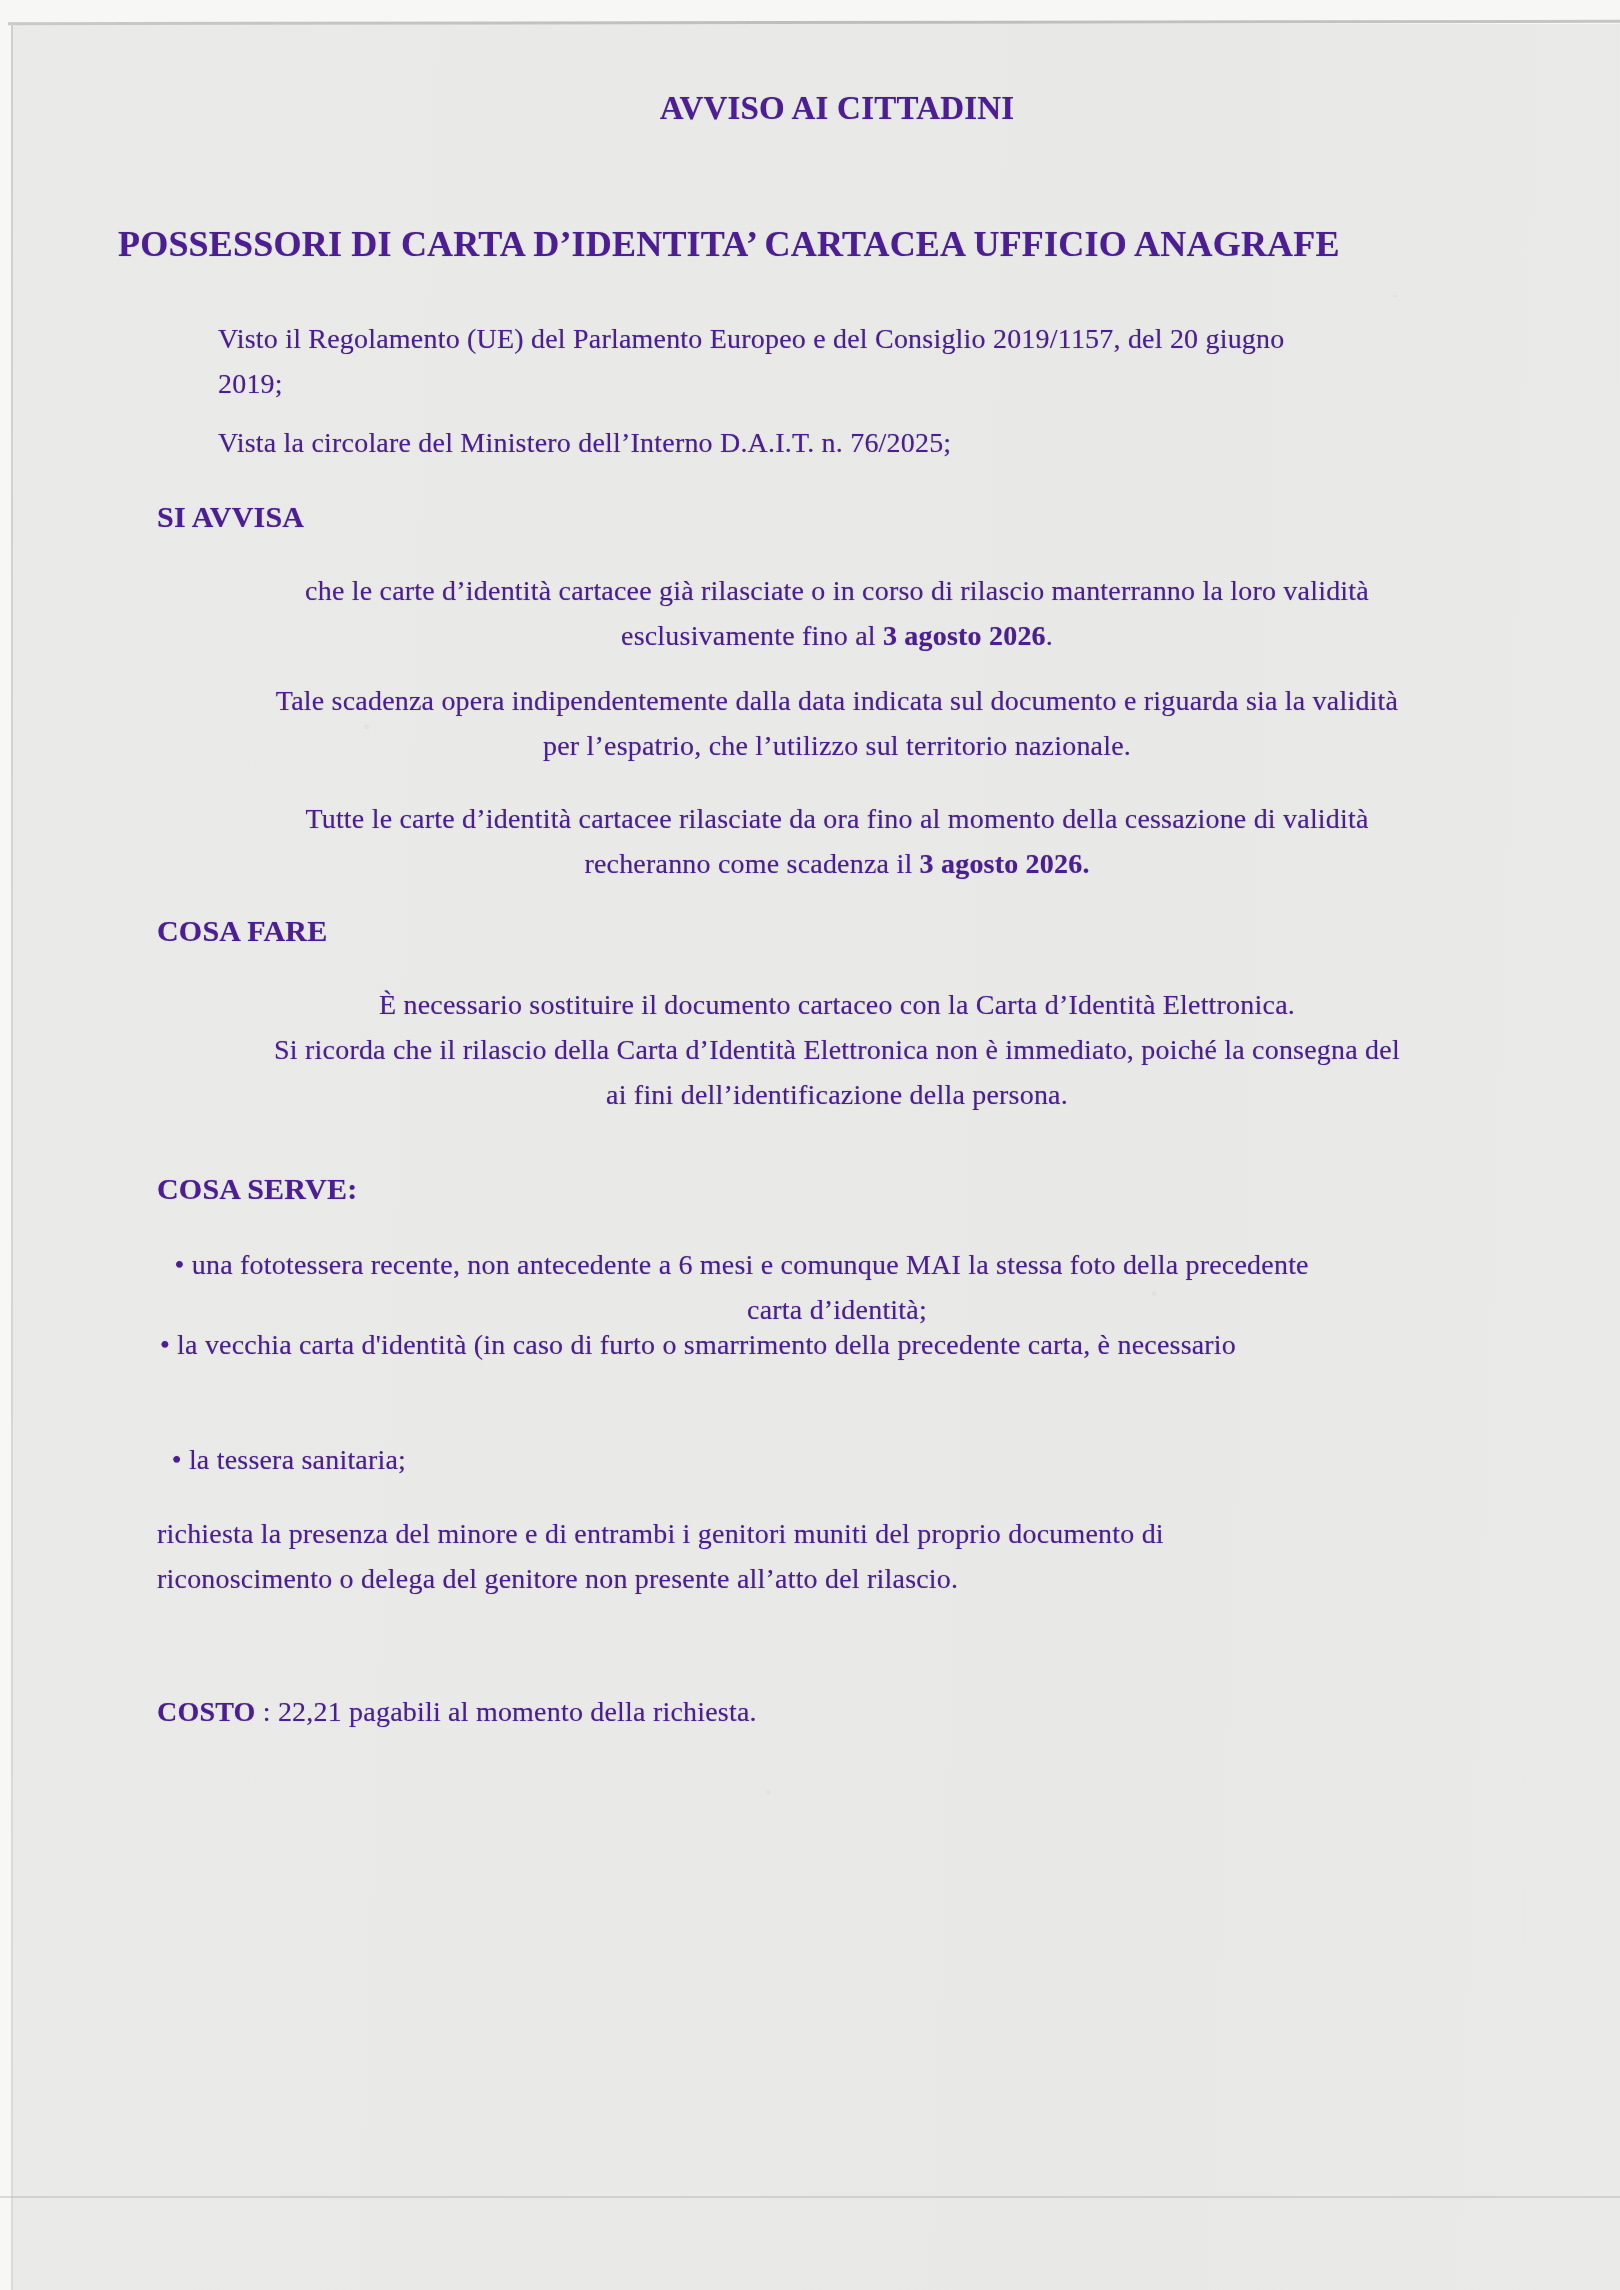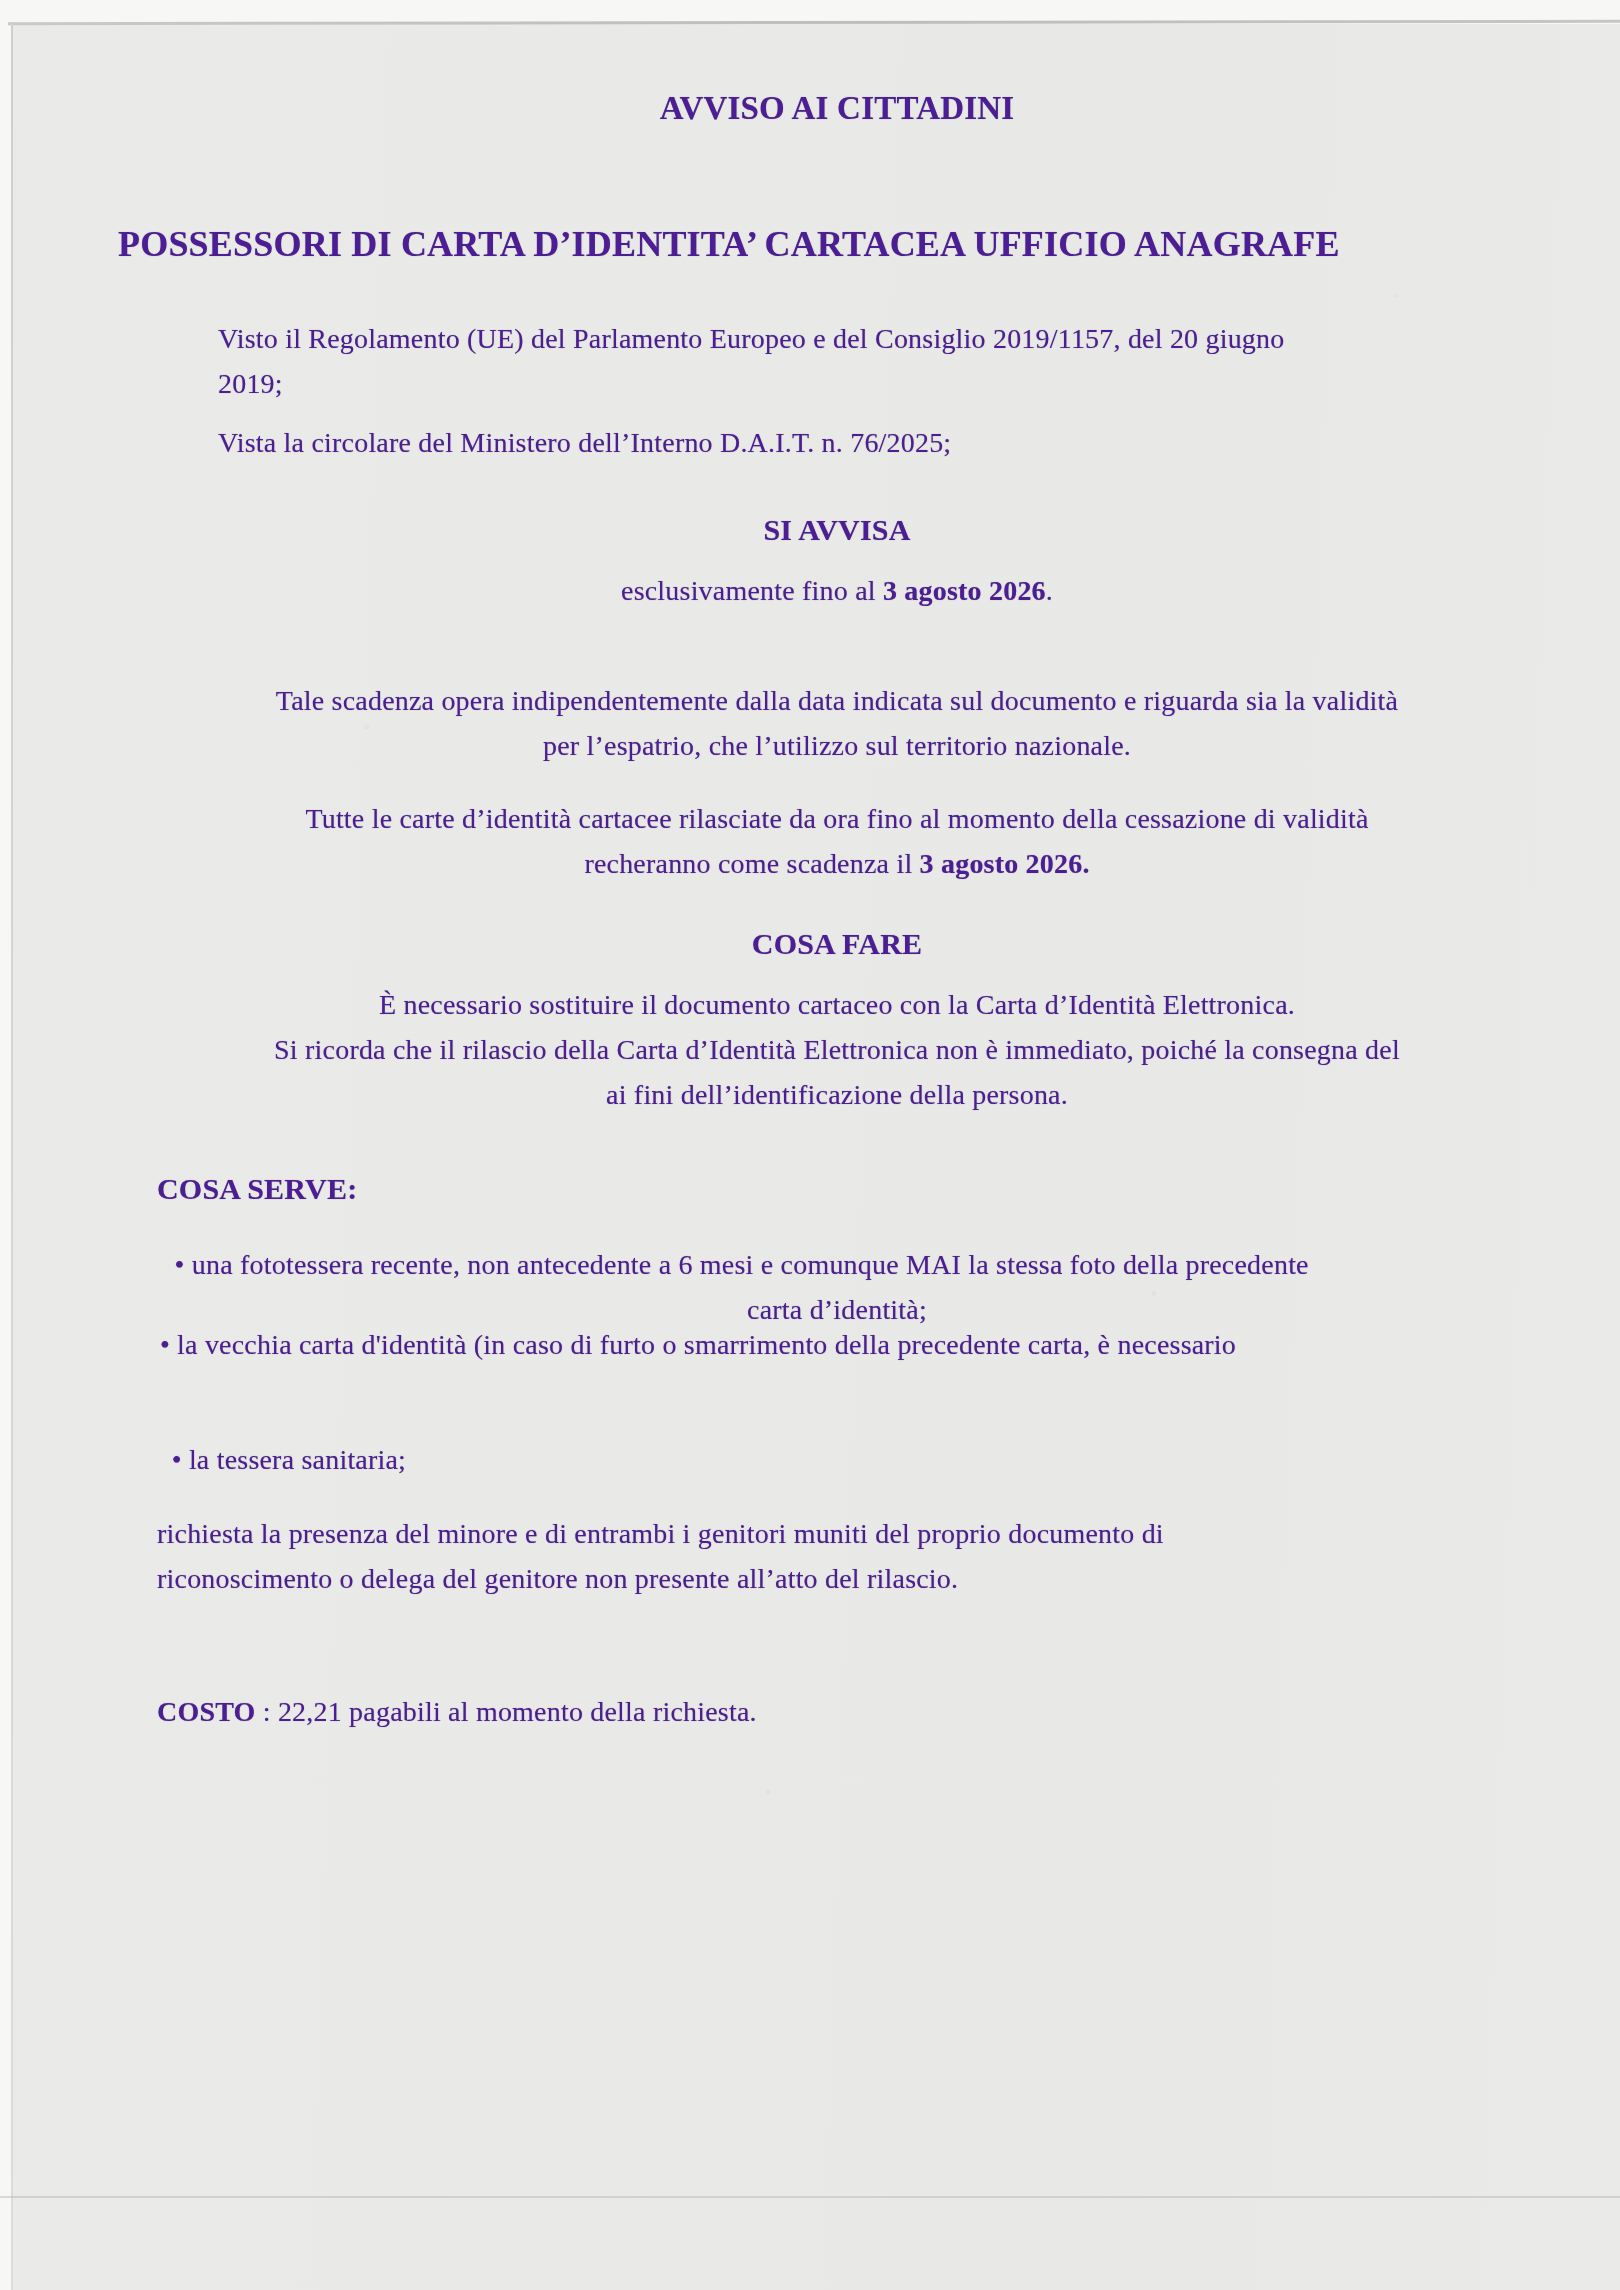--- a/index.html
+++ b/index.html
@@ -77,24 +77,23 @@
   .title-sub {
     top: 222px;
     left: 118px;
     right: 88px;
     text-align: left;
     font-weight: bold;
     font-size: 36px;
     white-space: nowrap;
   }
   .heading-center {
-    text-align: center;
+    text-align: left;
     font-weight: bold;
     font-size: 30px;
-    margin-top: 13px;
   }
   .heading-left {
     text-align: left;
     font-weight: bold;
     font-size: 30px;
   }
   .indented { left: 218px; }
   .pos-visto { top: 316px; }
   .pos-vista { top: 420px; }
   .pos-siavvisa { top: 494px; }
@@ -130,20 +129,21 @@
   <div class="line">2019;</div>
 </div>
 
 <div class="block pos-vista indented left">
   <div class="line">Vista la circolare del Ministero dell’Interno D.A.I.T. n. 76/2025;</div>
 </div>
 
 <div class="block pos-siavvisa heading-center">SI AVVISA</div>
 
 <div class="block pos-validita center">
+  <div class="line">che le carte d’identità cartacee già rilasciate o in corso di rilascio manterranno la loro validità</div>
   <div class="line"><span>esclusivamente fino al </span><b>3 agosto 2026</b><span>.</span></div>
 </div>
 
 <div class="block pos-scadenza center">
   <div class="line">Tale scadenza opera indipendentemente dalla data indicata sul documento e riguarda sia la validità</div>
   <div class="line">per l’espatrio, che l’utilizzo sul territorio nazionale.</div>
 </div>
 
 <div class="block pos-tutte center">
   <div class="line">Tutte le carte d’identità cartacee rilasciate da ora fino al momento della cessazione di validità</div>

